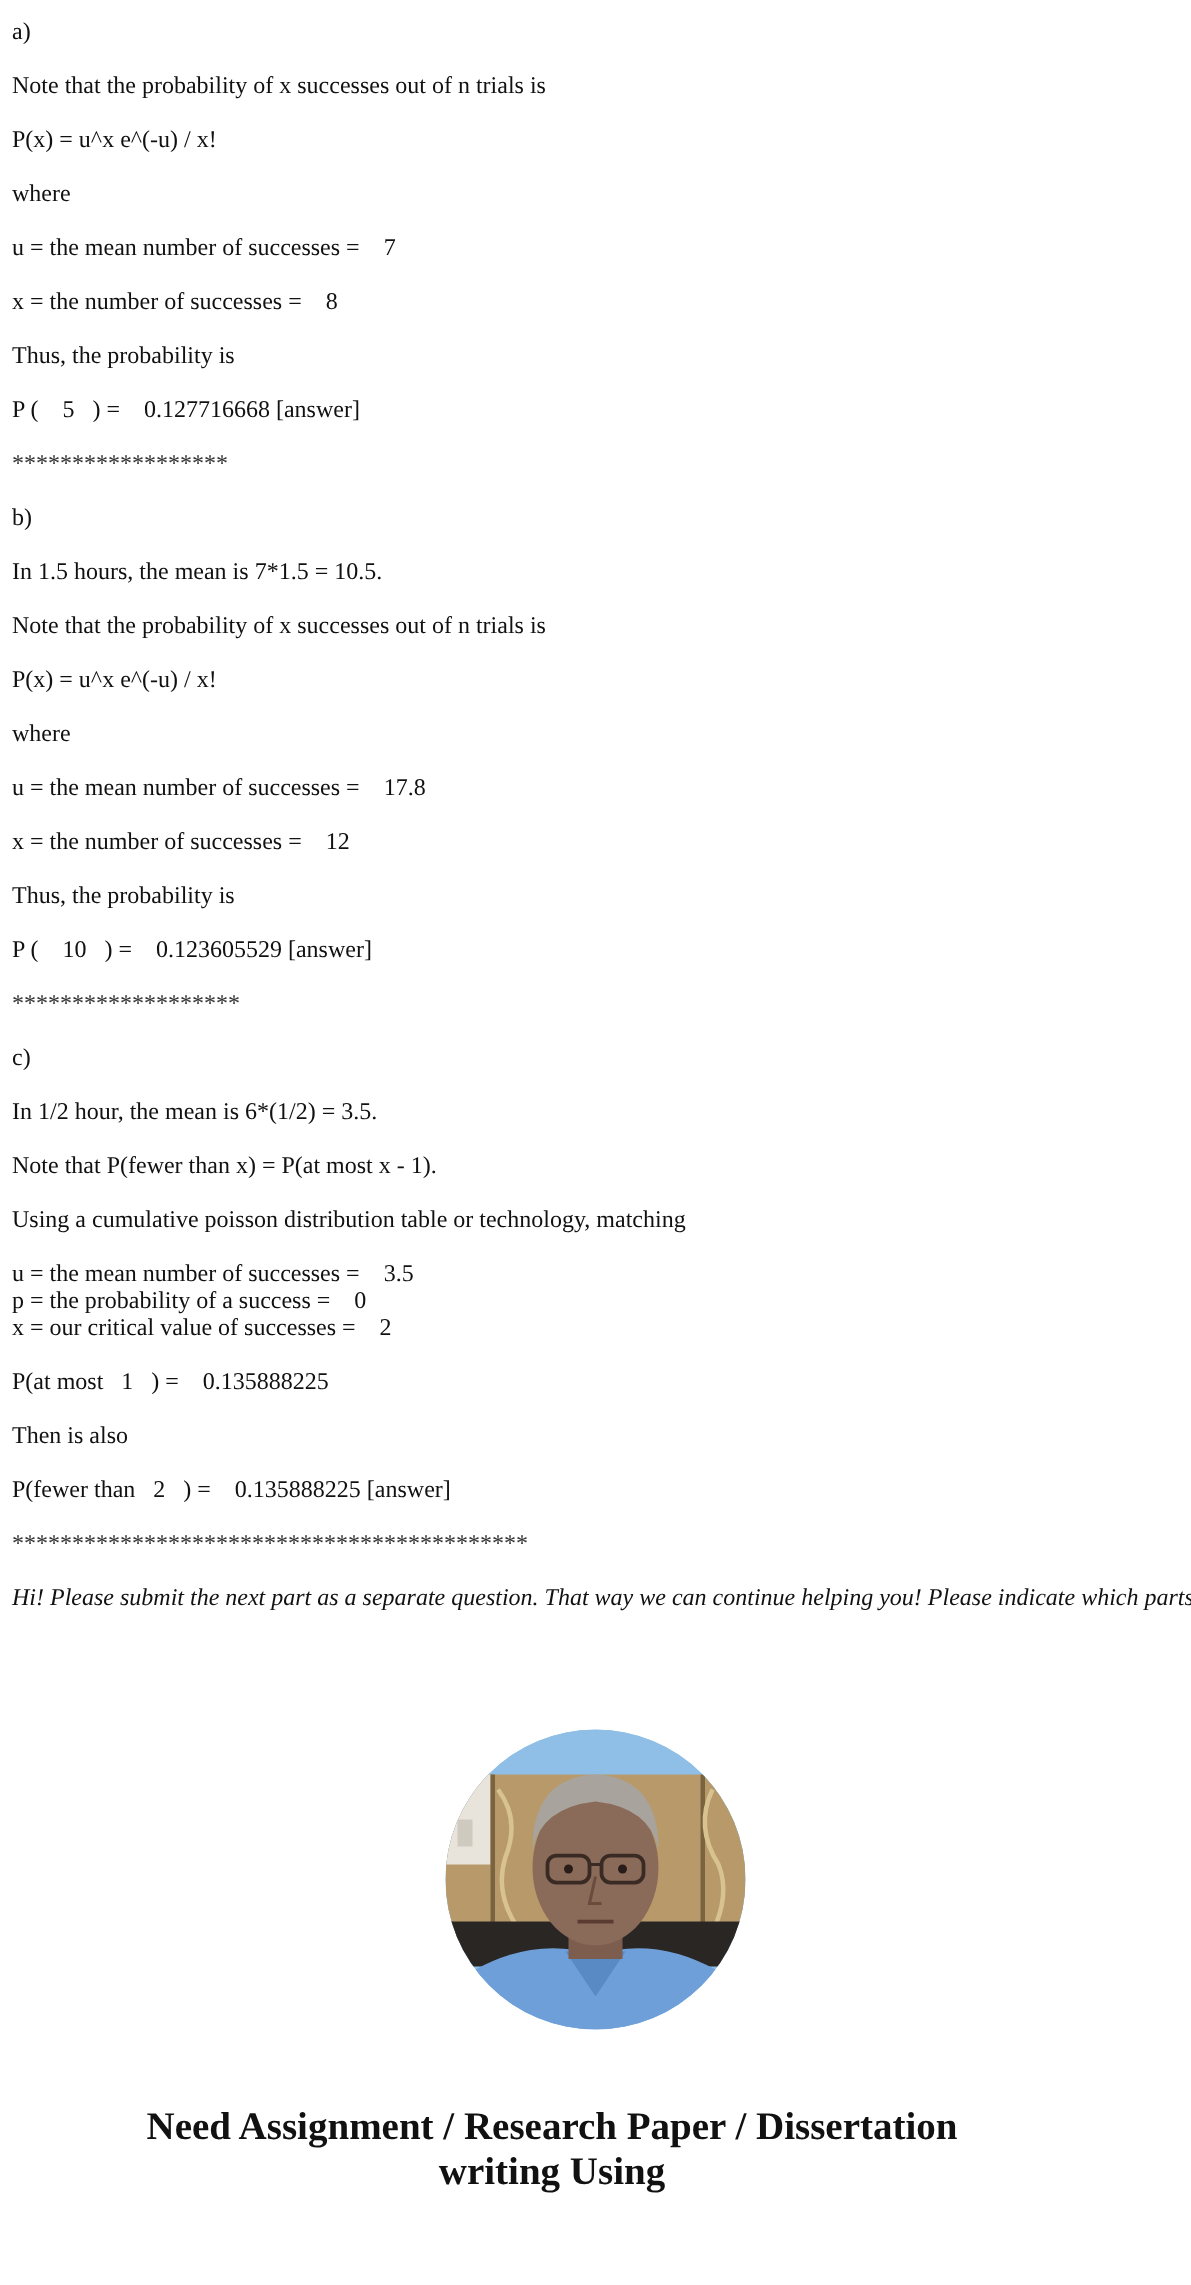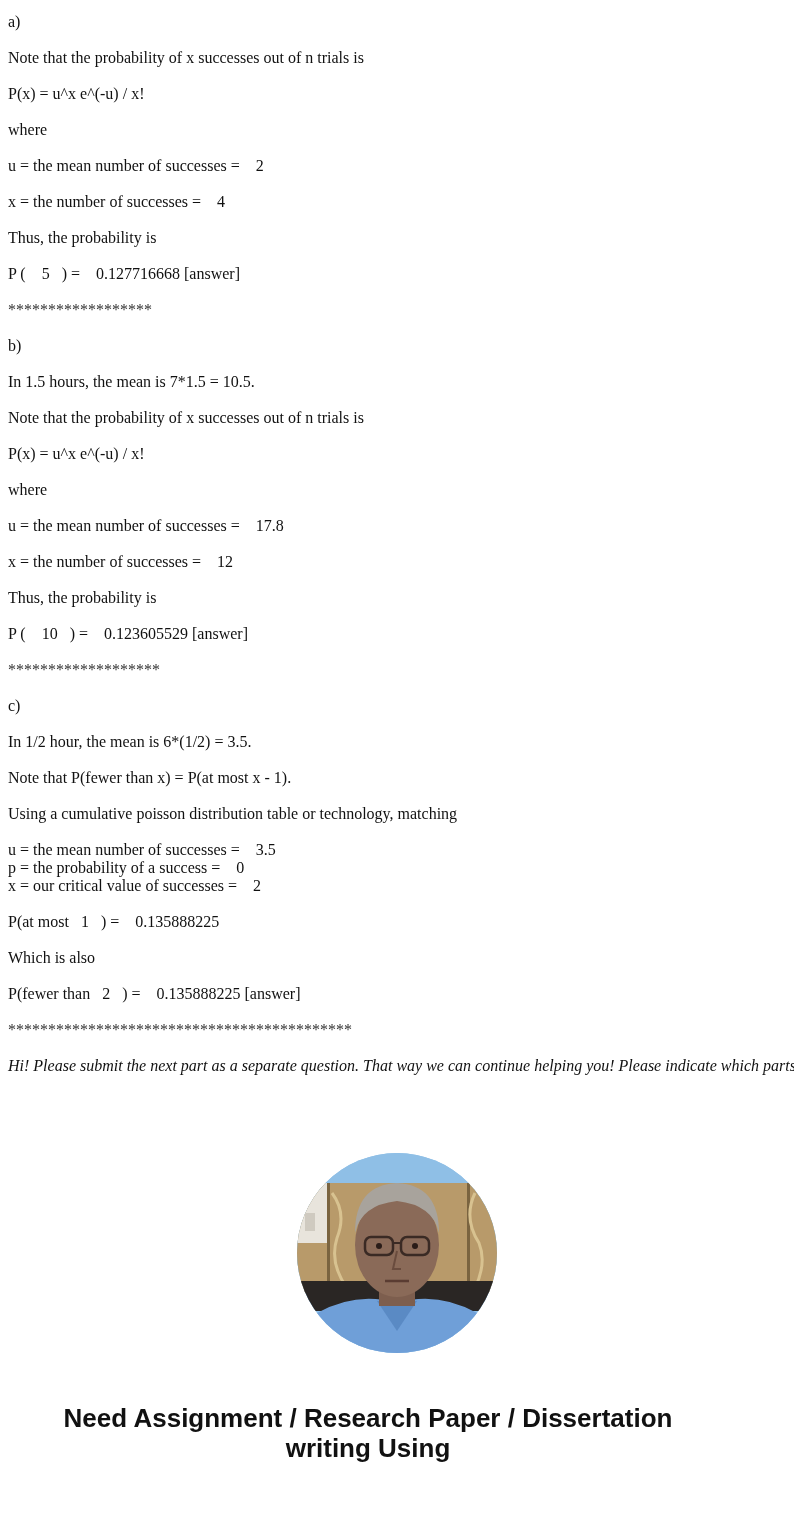--- a/index.html
+++ b/index.html
@@ -28,39 +28,39 @@
     .avatar {
       width: 200px; height: 200px; border-radius: 50%;
       overflow: hidden; position: relative;
       background: #8fbfe6;
     }
     .footer {
       position: absolute;
       left: 0; top: 1403px;
       width: 736px;
       text-align: center;
-      font-family: Liberation Sans, sans-serif;
+      font-family: Liberation Serif, serif;
       font-weight: bold;
       font-size: 26px;
       line-height: 30px;
       color: #111111;
     }
   </style>
 </head>
 <body>
 
 <div class="content">
 
   <section>
     <p>a)</p>
     <p>Note that the probability of x successes out of n trials is</p>
     <p>P(x) = u^x e^(-u) / x!</p>
     <p>where</p>
-    <p>u = the mean number of successes =    2</p>
-    <p>x = the number of successes =    4</p>
+    <p>u = the mean number of successes =    7</p>
+    <p>x = the number of successes =    8</p>
     <p>Thus, the probability is</p>
     <p>P (    5   ) =    0.127716668 [answer]</p>
     <p class="stars">******************</p>
   </section>
 
   <section>
     <p>b)</p>
     <p>In 1.5 hours, the mean is 7*1.5 = 10.5.</p>
     <p>Note that the probability of x successes out of n trials is</p>
     <p>P(x) = u^x e^(-u) / x!</p>
@@ -76,21 +76,21 @@
     <p>c)</p>
     <p>In 1/2 hour, the mean is 6*(1/2) = 3.5.</p>
     <p>Note that P(fewer than x) = P(at most x - 1).</p>
     <p>Using a cumulative poisson distribution table or technology, matching</p>
     <div class="block-lines">
       <div>u = the mean number of successes =    3.5</div>
       <div>p = the probability of a success =    0</div>
       <div>x = our critical value of successes =    2</div>
     </div>
     <p>P(at most   1   ) =    0.135888225</p>
-    <p>Which is also</p>
+    <p>Then is also</p>
     <p>P(fewer than   2   ) =    0.135888225 [answer]</p>
     <p class="stars">*******************************************</p>
   </section>
 
   <p class="note">Hi! Please submit the next part as a separate question. That way we can continue helping you! Please indicate which parts are not yet solved when you submit. Thanks!</p>
 </div>
 
 <div class="avatar-wrap">
   <div class="avatar">
     <svg width="200" height="200" viewBox="0 0 200 200" xmlns="http://www.w3.org/2000/svg">

